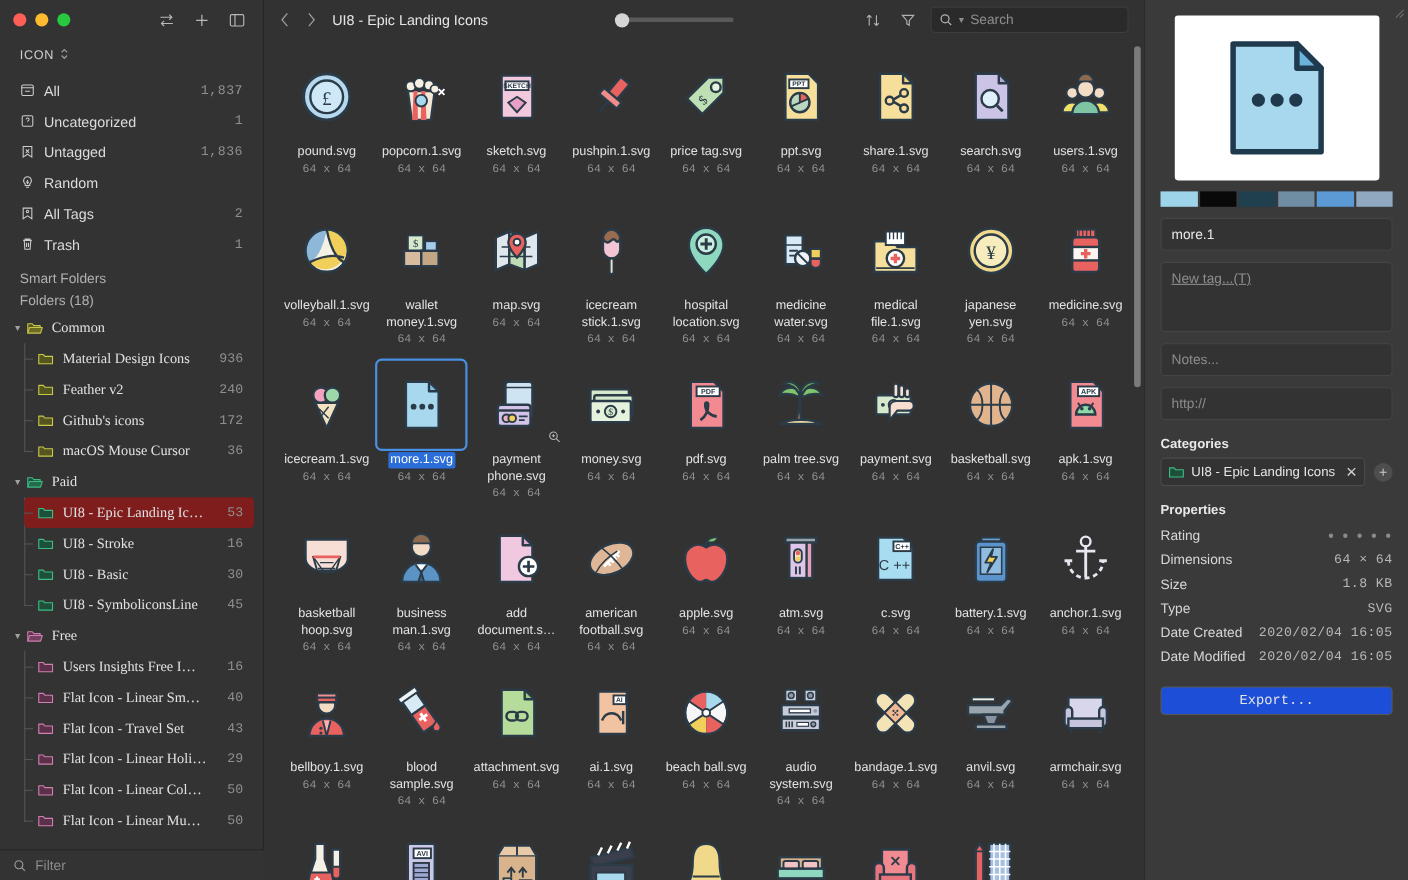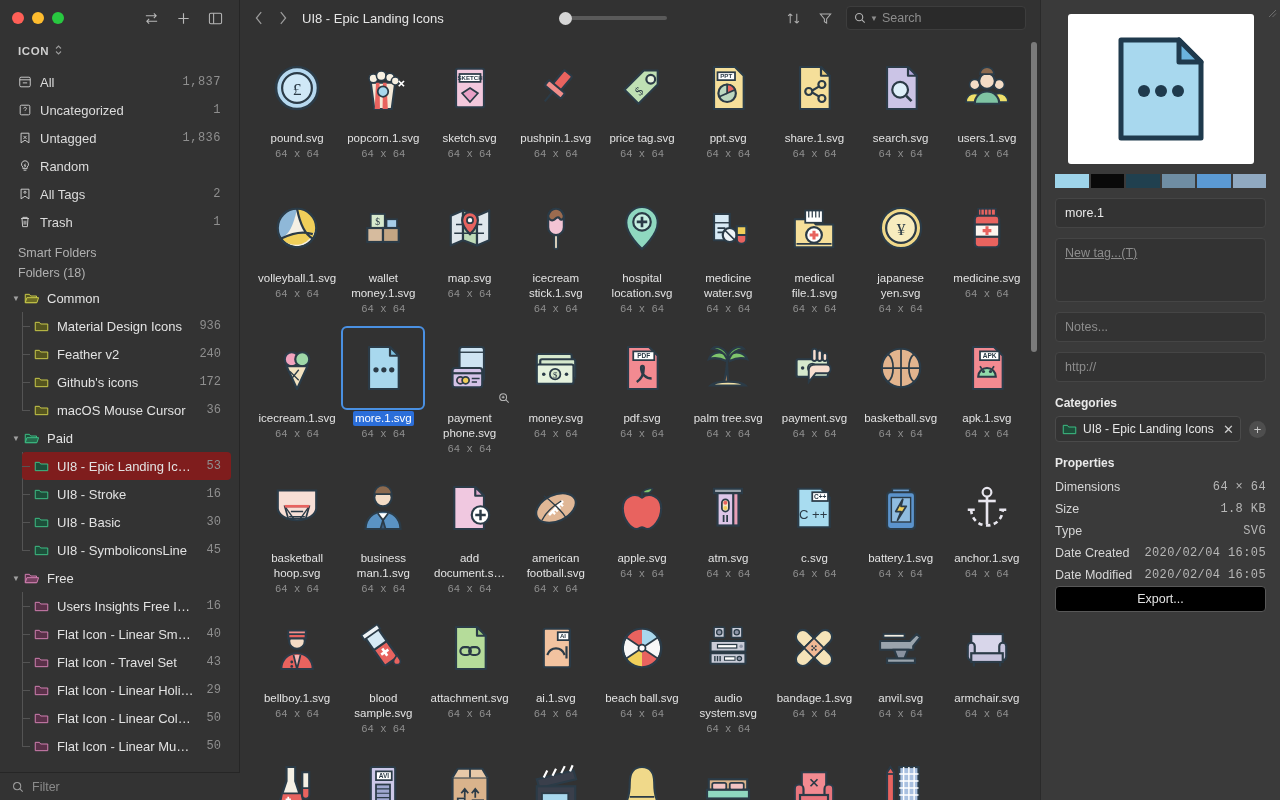--- a/index.html
+++ b/index.html
@@ -25,21 +25,21 @@
   .dot { width: 12px; height: 12px; border-radius: 50%; display: block; }
   .dot.red { background: #ff5f57; }
   .dot.yellow { background: #febc2e; }
   .dot.green { background: #28c840; }
   .tb-spacer { flex: 1; }
   .tb-icon { width: 24px; height: 22px; display: flex; align-items: center; justify-content: center;
              color: #b9b9b9; cursor: pointer; }
   .tb-icon svg { display: block; }
 
   .lib-row { display: flex; align-items: center; gap: 5px; padding: 6px 0 8px 18px; }
-  .lib-row .lib-label { font-size: 11.5px; color: #cfcfcf; letter-spacing: .6px; font-weight: bold; }
+  .lib-row .lib-label { font-size: 11.5px; color: #cfcfcf; letter-spacing: .6px; }
   .chev { color: #9a9a9a; }
 
   .nav { padding: 0 8px; }
   .nav-item {
     display: flex; align-items: center; height: 28px;
     padding: 0 10px 0 10px; border-radius: 4px; cursor: pointer;
   }
   .nav-ico { width: 22px; color: #cdcdcd; display:flex; align-items:center; }
   .nav-label { flex: 1; font-size: 13px; color: #dcdcdc; }
   .nav-count { font-size: 12px; color: #8f8f8f; font-family: "Liberation Mono", monospace; letter-spacing: .5px;}
@@ -48,21 +48,21 @@
 
   .tree { padding: 0 8px; overflow: hidden; }
   .tree-group { }
   .tree-row {
     display: flex; align-items: center; height: 28px; border-radius: 4px;
     padding-right: 10px; cursor: pointer; position: relative;
   }
   .tree-row.selected { background: #7f1d1d; }
   .twisty { width: 16px; text-align: center; color: #a0a0a0; font-size: 8px; flex: none; }
   .folder-ico { width: 20px; flex: none; display: flex; align-items: center; }
-  .tree-label { flex: 1; font-size: 13px; color: #e2e2e2; white-space: nowrap; overflow: hidden; text-overflow: ellipsis; padding-left: 3px;}
+  .tree-label { flex: 1; font-size: 13px; color: #e2e2e2; white-space: nowrap; overflow: hidden; text-overflow: ellipsis; padding-left: 3px; font-family: Liberation Serif, serif;}
   .tree-count { font-size: 12px; color: #8f8f8f; font-family: "Liberation Mono", monospace; flex: none; padding-left:6px;}
   .child { padding-left: 14px; position: relative; }
   .child .tree-row::before {
     content: ""; position: absolute; left: 0px; top: 50%;
     width: 8px; height: 1px; background: #545454;
   }
   .tree-children { position: relative; }
   .tree-children::before {
     content:""; position:absolute; left: 14px; top: 0; bottom: 13px; width: 1px; background:#545454;
   }
@@ -156,23 +156,23 @@
   .add-btn {
     width: 17px; height: 17px; border-radius: 50%; background: #4e4e4e; color: #c9c9c9;
     display: flex; align-items: center; justify-content: center; font-size: 13px; line-height: 1; cursor: pointer;
   }
   .prop-row { display: flex; align-items: center; height: 22px; }
   .prop-k { font-size: 12.5px; color: #d6d6d6; flex: 1; }
   .prop-v { font-size: 12px; color: #b7b7b7; font-family: "Liberation Mono", monospace; letter-spacing: .4px;}
   .stars { display: flex; gap: 9px; padding-right: 2px; }
   .star { width: 4px; height: 4px; border-radius: 50%; background: #8a8a8a; cursor: pointer; }
   .export-btn {
-    margin-top: 0; height: 26px; border: 1px solid #585858; border-radius: 4px;
-    background: #000000; color: #e3e3e3; font-size: 12.5px;
-    display: flex; align-items: center; justify-content: center; cursor: pointer;
+    margin-top: 16px; height: 26px; border: 1px solid #585858; border-radius: 4px;
+    background: #1d4ed8; color: #e3e3e3; font-size: 12.5px;
+    display: flex; align-items: center; justify-content: center; cursor: pointer; font-family: Liberation Mono, monospace;
   }
   .resize-grip { position: absolute; right: 3px; top: 4px; color:#6d6d6d; }
 </style>
 </head>
 <body>
 
 <div class="app">
 
   <div class="sidebar">
 
@@ -1263,20 +1263,30 @@
         </span>
         <span class="nm">UI8 - Epic Landing Icons</span>
         <span class="x">✕</span>
       </div>
       <div class="add-btn">+</div>
     </div>
 
     <div class="sec-title" style="">Properties</div>
 
     <div class="prop-row">
+      <span class="prop-k">Rating</span>
+      <span class="stars">
+        <span class="star"></span>
+        <span class="star"></span>
+        <span class="star"></span>
+        <span class="star"></span>
+        <span class="star"></span>
+      </span>
+    </div>
+    <div class="prop-row">
       <span class="prop-k">Dimensions</span>
       <span class="prop-v">64 × 64</span>
     </div>
     <div class="prop-row">
       <span class="prop-k">Size</span>
       <span class="prop-v">1.8 KB</span>
     </div>
     <div class="prop-row">
       <span class="prop-k">Type</span>
       <span class="prop-v">SVG</span>

